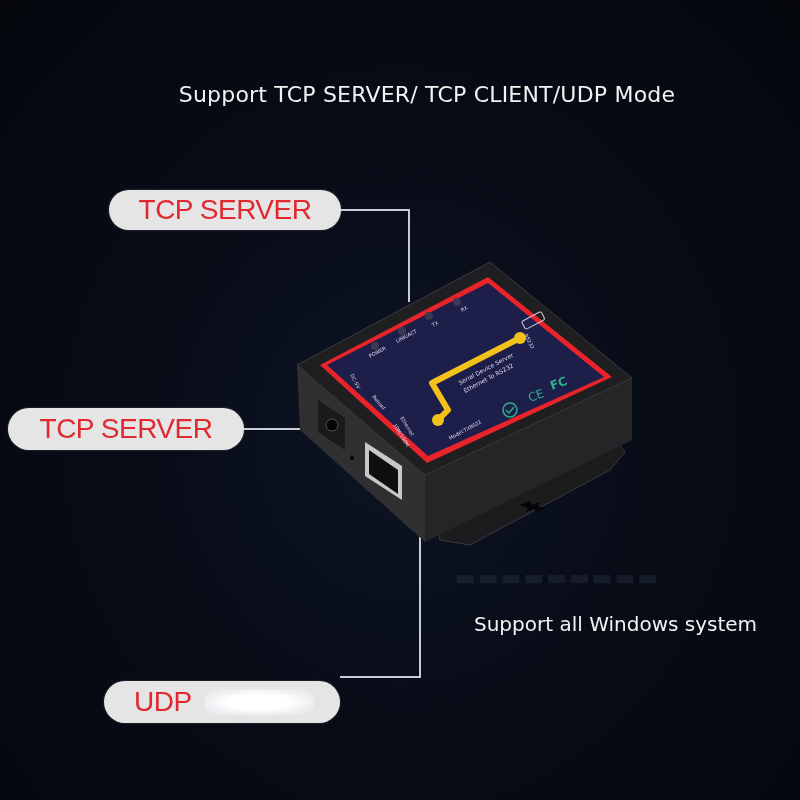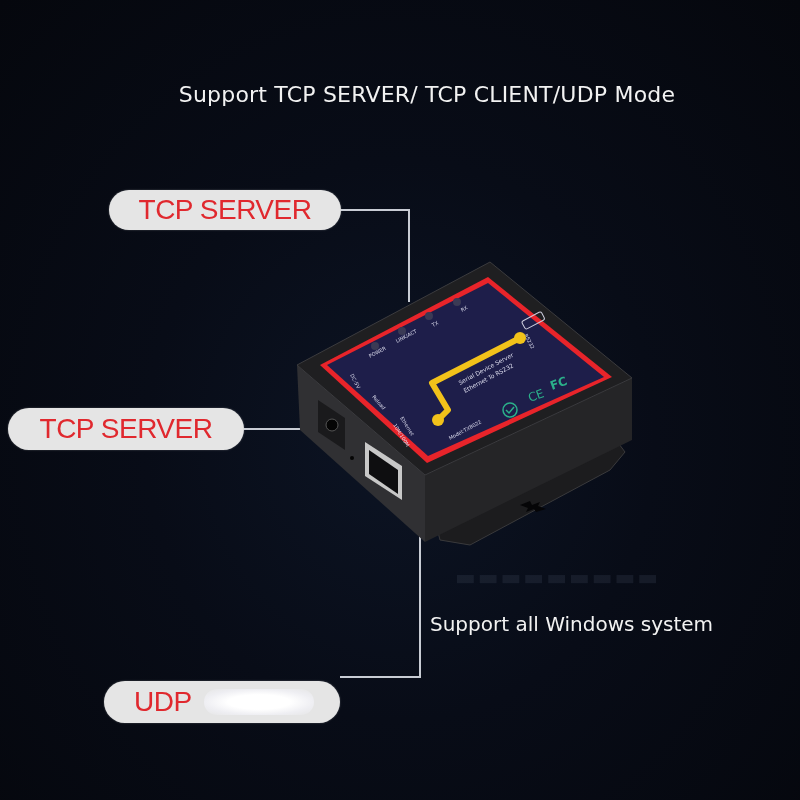--- a/index.html
+++ b/index.html
@@ -29,21 +29,21 @@
     }
     .pill-server { left: 109px; top: 190px; width: 232px; height: 40px; justify-content: center; }
     .pill-client { left: 8px; top: 408px; width: 236px; height: 42px; justify-content: center; }
     .pill-udp { left: 104px; top: 657px; width: 236px; height: 42px; padding-left: 30px; box-sizing: border-box; margin-top: 24px; }
     .udp-smudge {
       position: absolute; left: 100px; top: 8px; width: 110px; height: 26px;
       background: radial-gradient(ellipse at center, #ffffff 40%, rgba(240,240,245,0.85) 70%, rgba(255,255,255,0) 100%);
       border-radius: 14px;
     }
     .footer-text {
-      position: absolute; left: 430px; top: 612px;
+      position: absolute; left: 474px; top: 612px;
       color: #f2f2f2; font-family: "DejaVu Sans", sans-serif; font-size: 20px;
     }
     .ghost-text {
       position: absolute; left: 455px; top: 565px;
       color: rgba(90,100,120,0.18); font-family: "DejaVu Sans", sans-serif; font-size: 22px;
       letter-spacing: 2px;
     }
     svg.lines { position: absolute; inset: 0; }
     svg.device { position: absolute; inset: 0; }
   </style>

